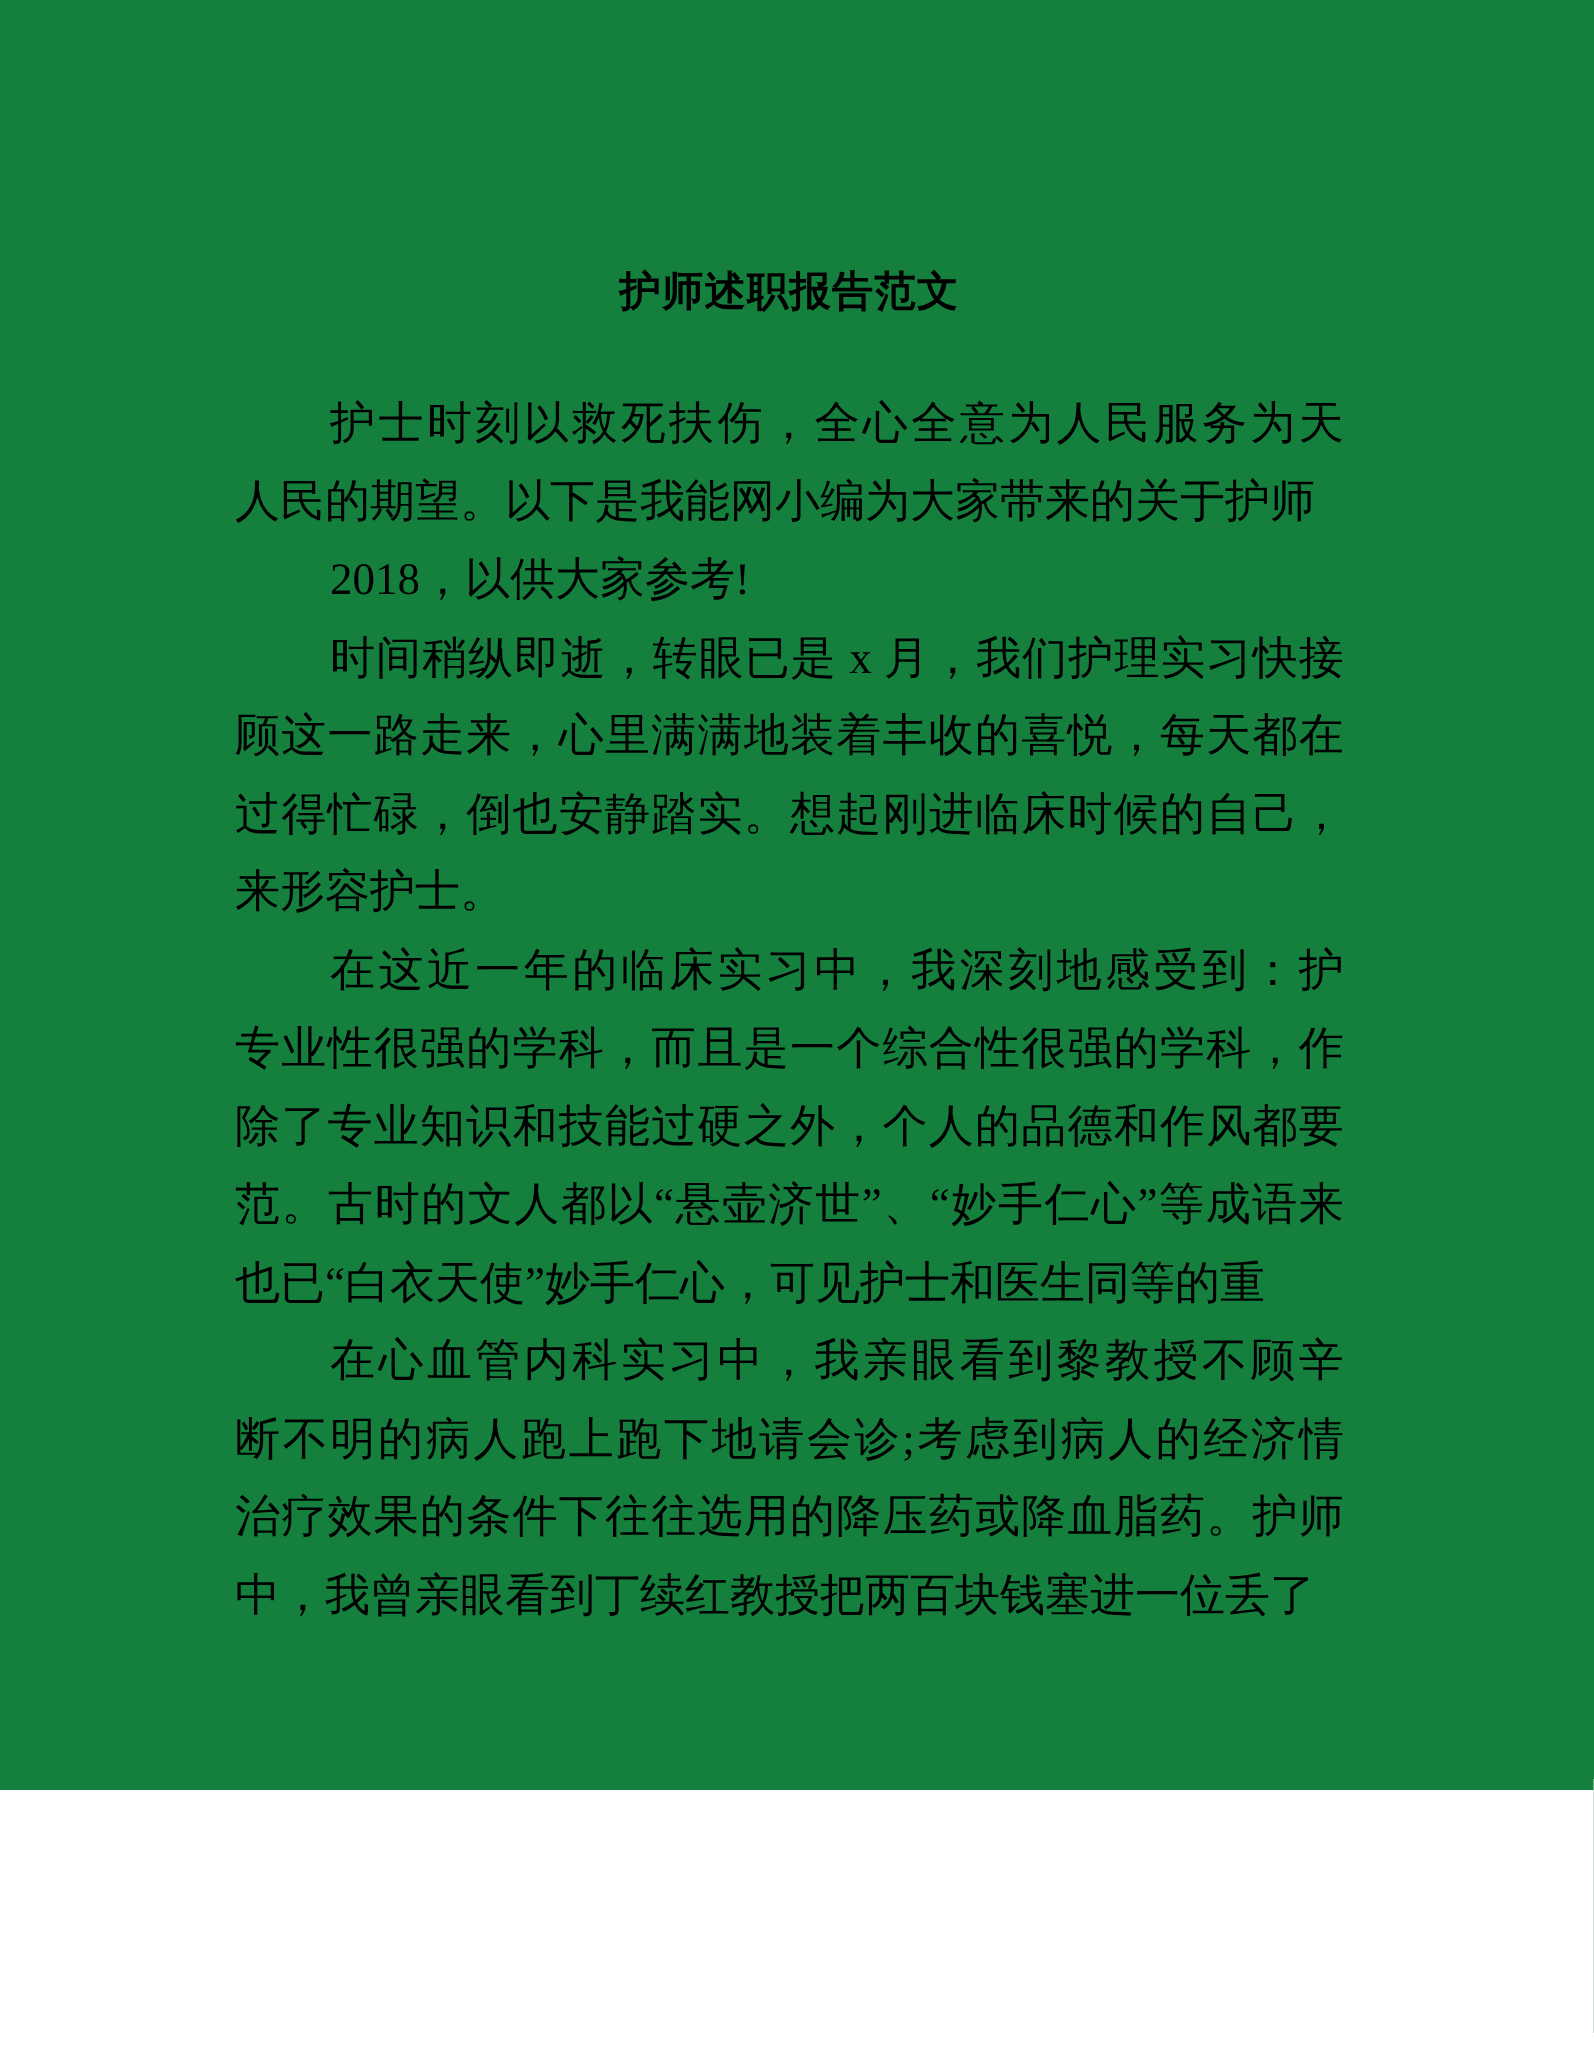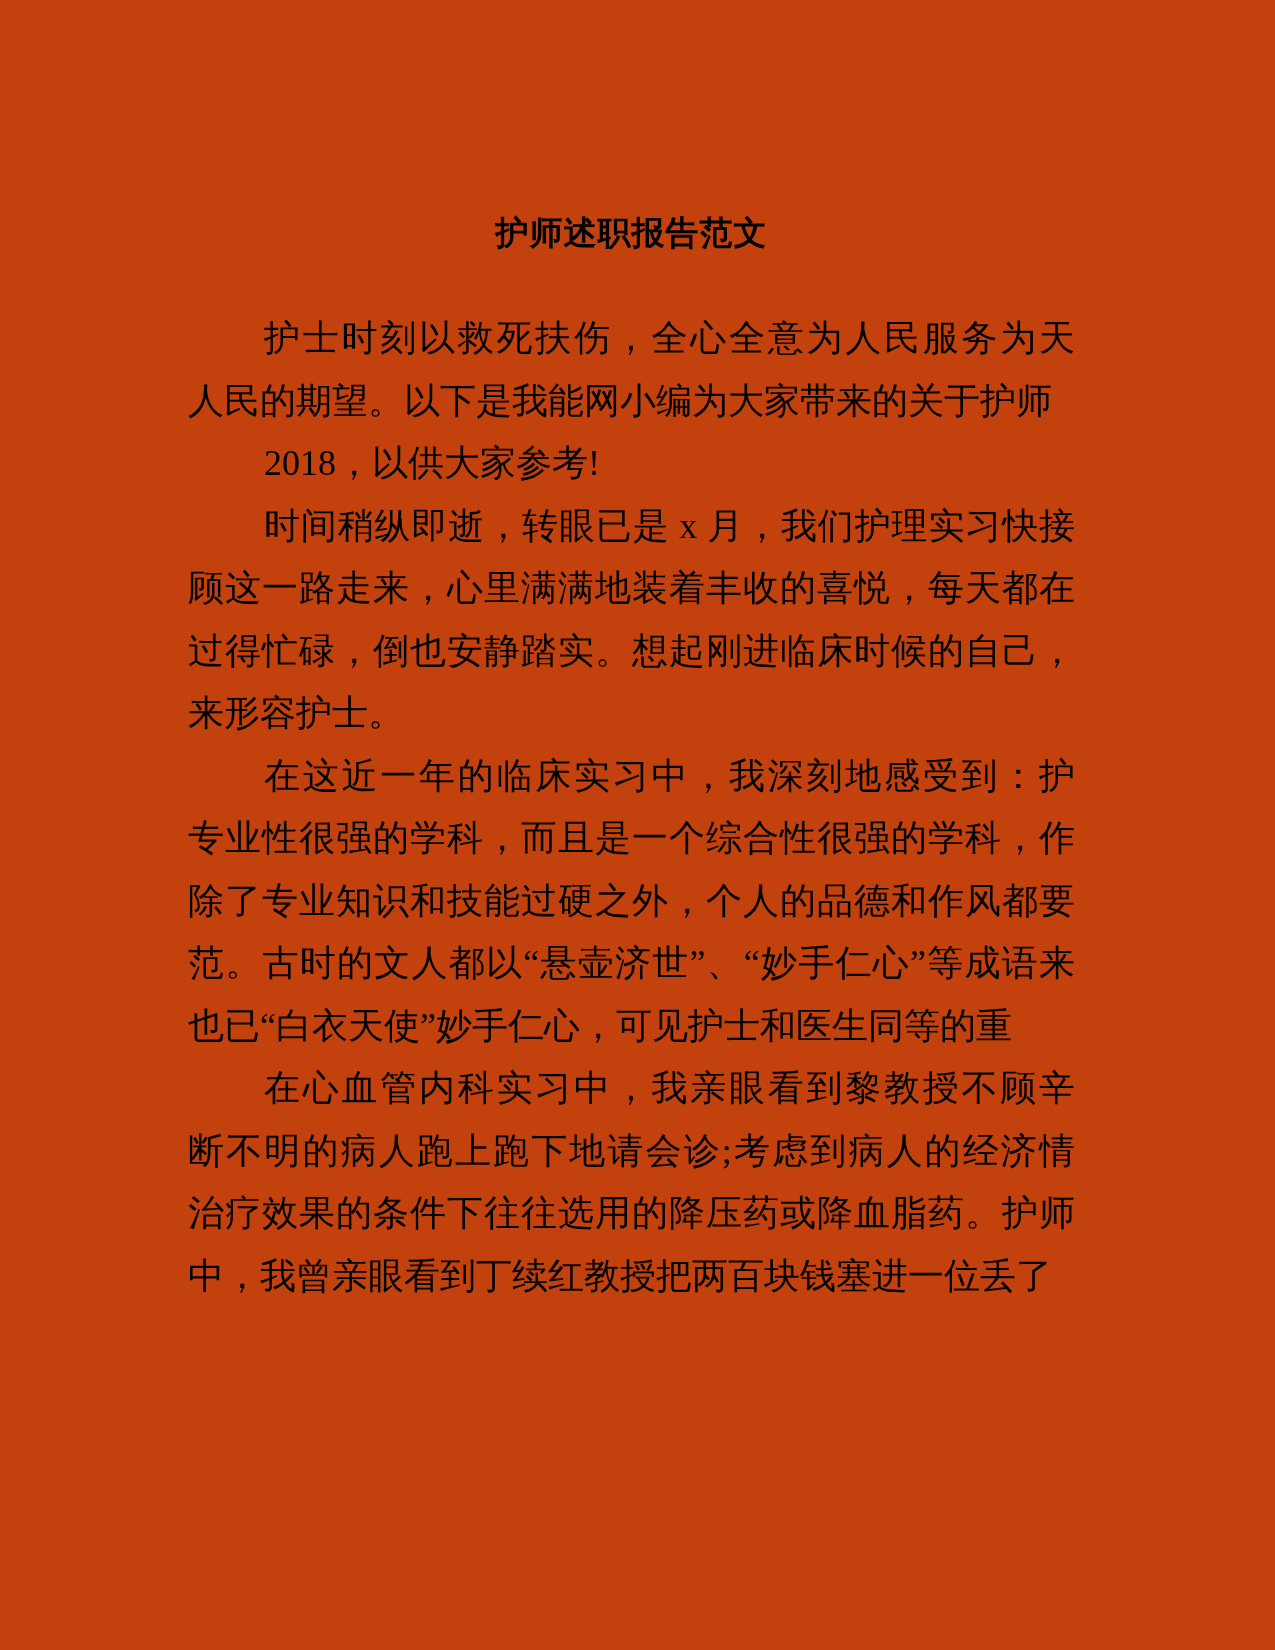--- a/index.html
+++ b/index.html
@@ -1,20 +1,20 @@
 <!DOCTYPE html>
 <html><head>
 <meta charset="utf-8">
 <style>
   html, body { margin: 0; padding: 0; background: #ffffff; }
   .page {
     position: relative;
     width: 1275px;
-    height: 1650px;
-    background: #c2410c;
+    height: 1432px;
+    background: #15803d;
     color: #000000;
     font-family: "Liberation Serif", "DejaVu Serif", serif;
     overflow: hidden;
   }
   .doc-title {
     position: absolute;
     top: 200px;
     left: 188px;
     width: 887px;
     text-align: center;

